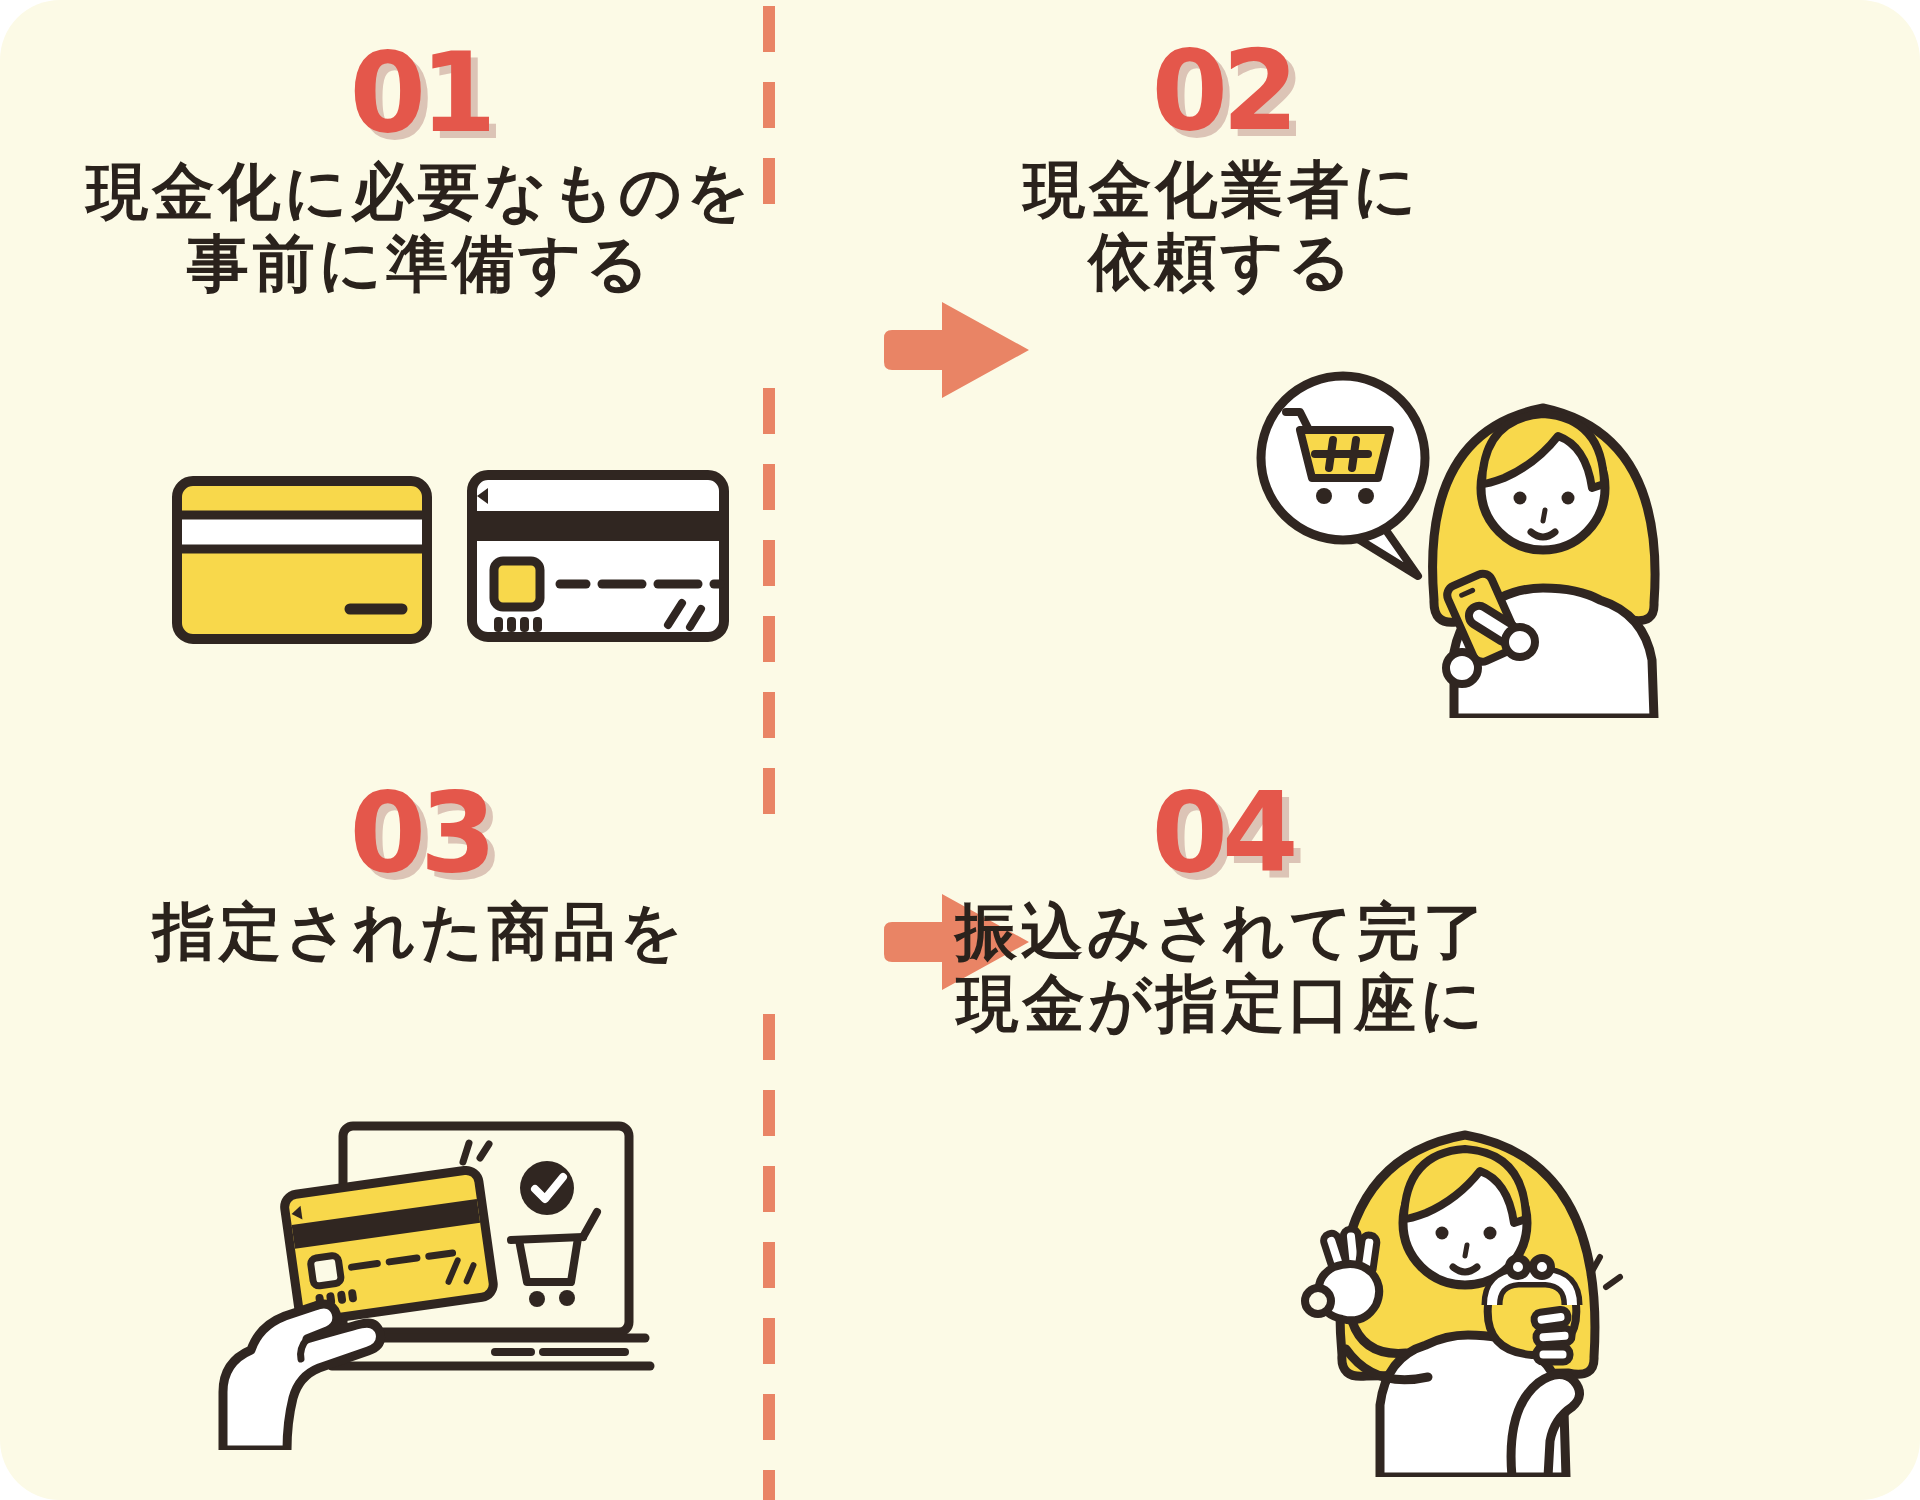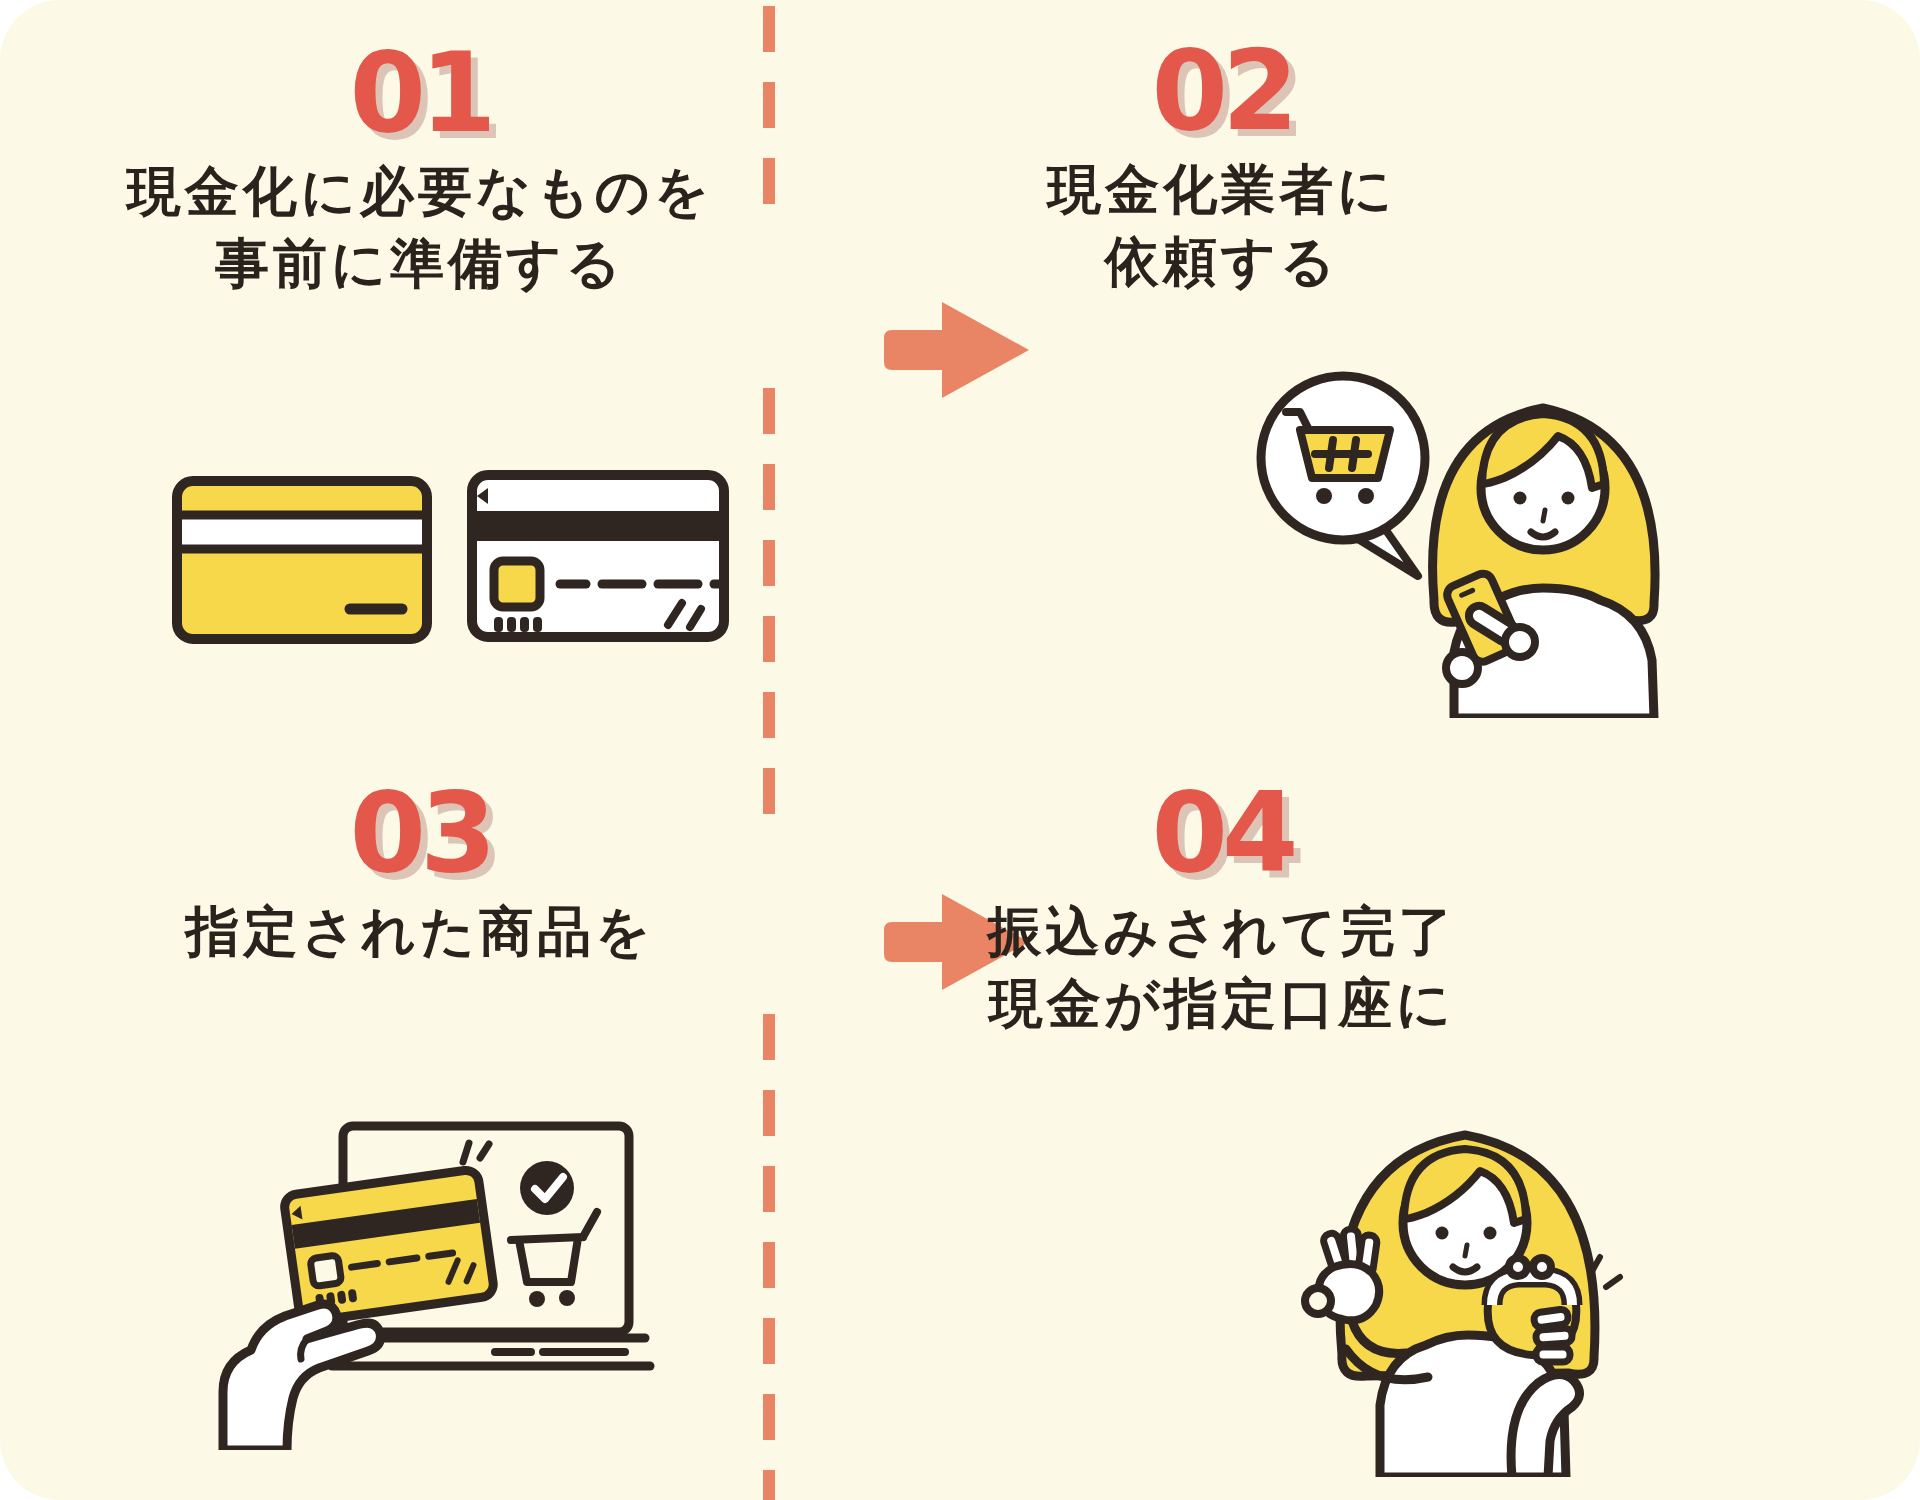--- a/index.html
+++ b/index.html
@@ -3,21 +3,21 @@
 <meta charset="utf-8">
 <style>
   html,body{margin:0;padding:0;background:#FFFFFF;}
   .stage{position:relative;width:1920px;height:1500px;background:#FFFFFF;overflow:hidden;
          font-family:"DejaVu Sans", sans-serif;border-radius:18px;}
   .board{position:absolute;left:0;top:0;right:0;bottom:0;background:#FCFAE6;border-radius:60px;}
   .abs{position:absolute;}
   .step{position:absolute;text-align:center;}
   .step-number{font-size:110px;line-height:1.0;font-weight:bold;color:#E4574B;
                letter-spacing:-6px;text-shadow:7px 7px 0 #DCC4B6;margin-bottom:8px;}
-  .step-title{font-size:54px;line-height:72px;font-weight:bold;color:#2A221C;letter-spacing:4px;}
+  .step-title{font-size:62px;line-height:72px;font-weight:bold;color:#2A221C;letter-spacing:4px;}
   .step-title span{display:block;}
   .dashseg{position:absolute;left:763px;width:12px;
            background:repeating-linear-gradient(to bottom,#E98465 0px,#E98465 46px,transparent 46px,transparent 76px);}
 </style>
 </head>
 <body>
 
 <div class="stage">
   <div class="board"></div>
 

